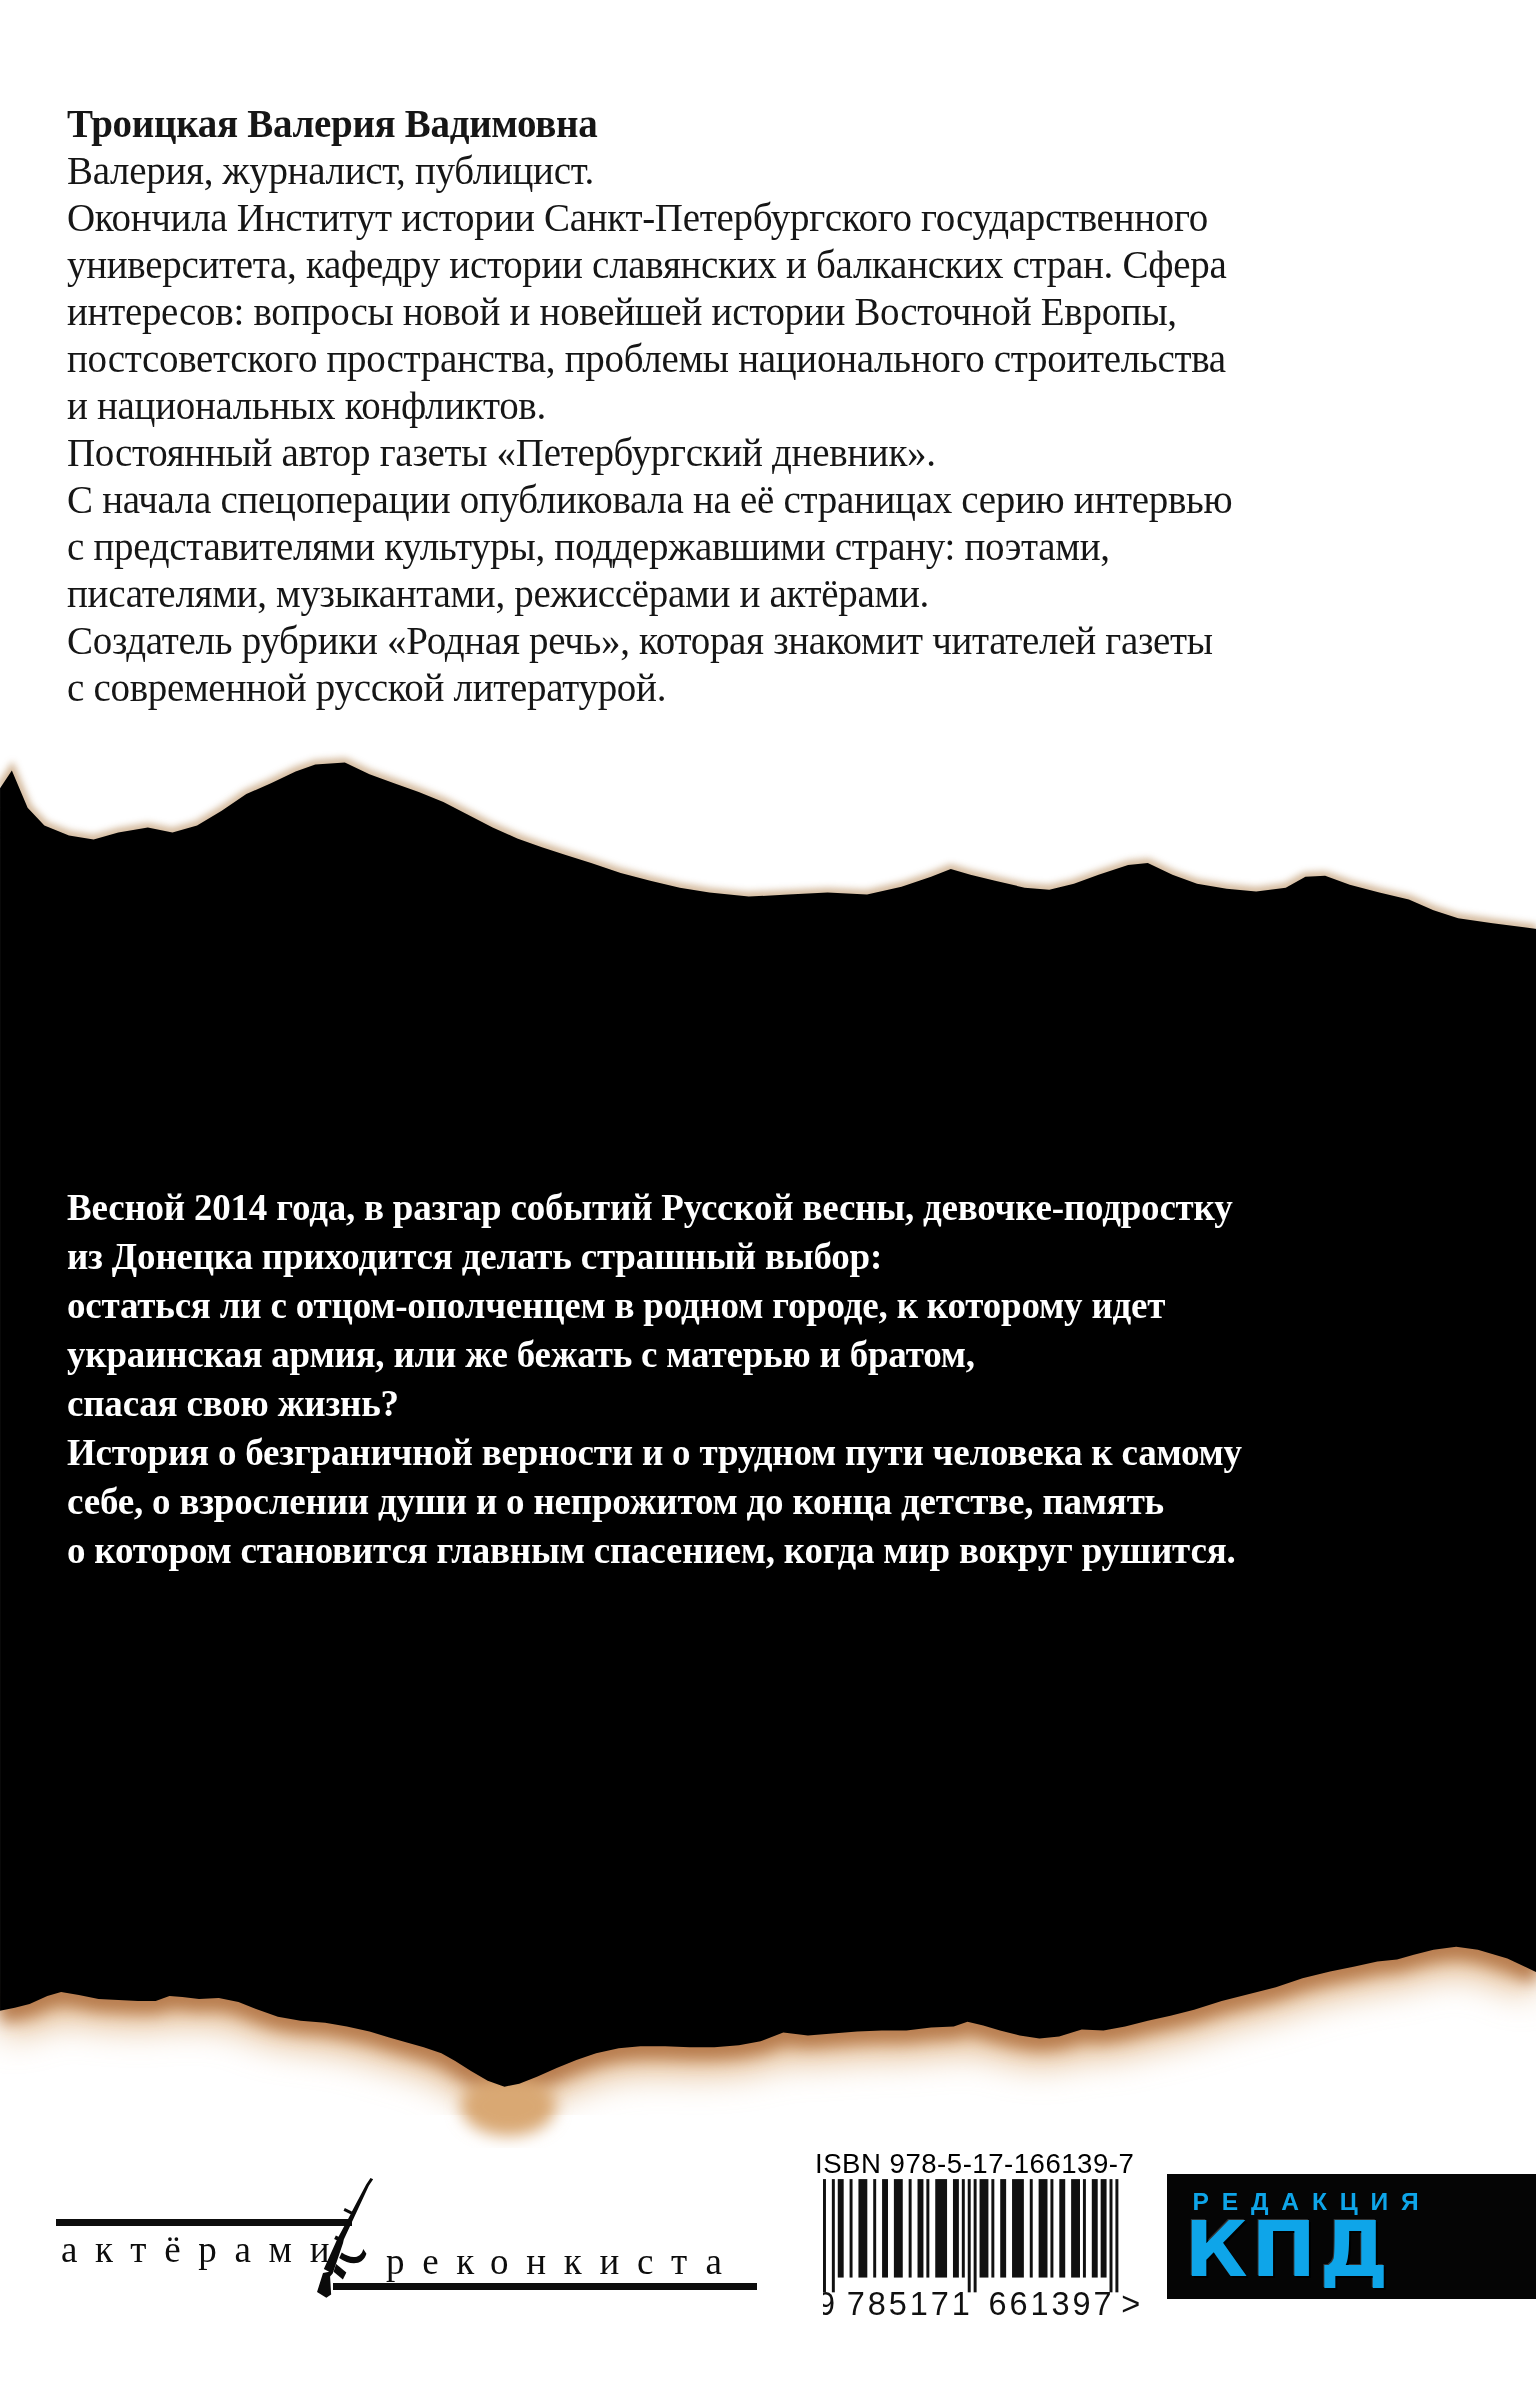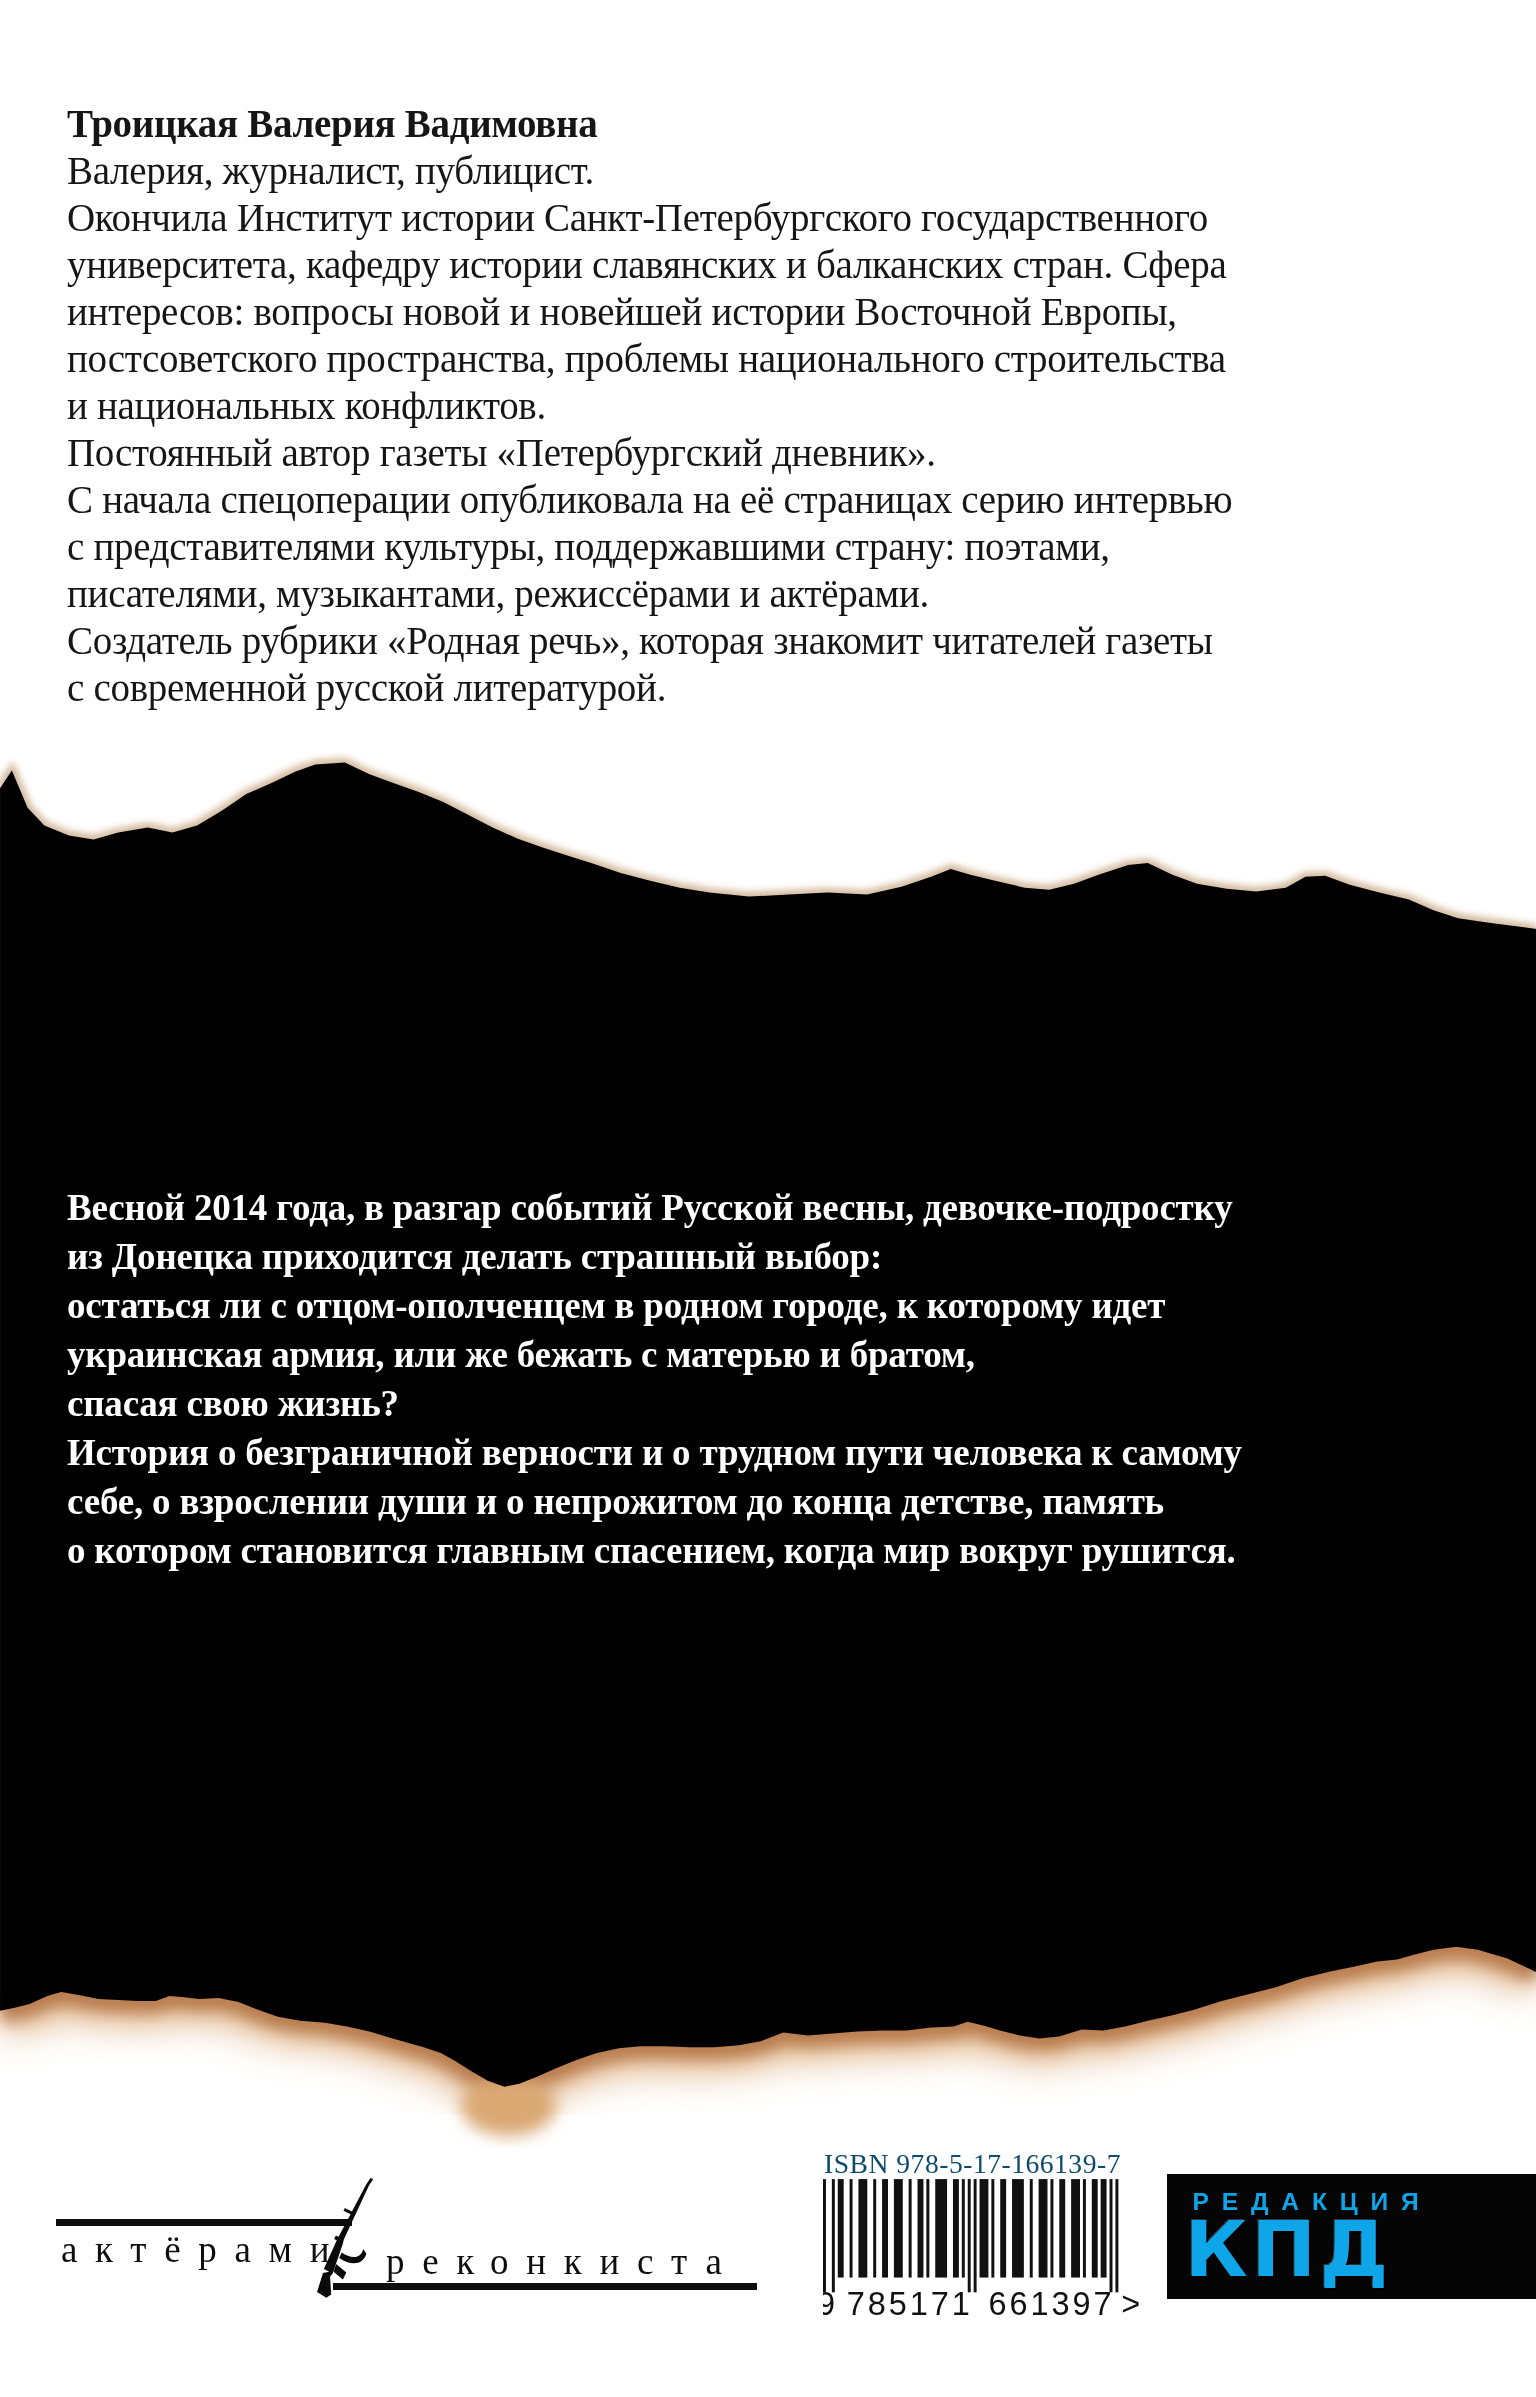--- a/index.html
+++ b/index.html
@@ -25,21 +25,21 @@
   .rule-bottom{left:333px;top:2283px;width:424px;height:6.9px;}
   .series-word{
     position:absolute;z-index:3;color:#0d0d0d;font-size:37px;letter-spacing:17.7px;
     font-family:"Liberation Serif","DejaVu Serif",serif;white-space:nowrap;
   }
   .word-russkaya{left:61px;top:2228px;}
   .word-rekonkista{left:386px;top:2240px;}
   .rifle-svg{position:absolute;left:313px;top:2173px;z-index:4;}
   .isbn-label{
     position:absolute;left:815px;top:2148px;width:315px;z-index:3;text-align:center;
-    font-family:Liberation Serif, serif;font-size:27.6px;color:#0c4a6e;
+    font-family:Liberation Sans, sans-serif;font-size:27.6px;color:#000000;
     letter-spacing:0.5px;white-space:nowrap;
   }
   .barcode-svg{position:absolute;left:823px;top:2179px;z-index:3;}
   .barcode-digits{font-family:"Liberation Sans","DejaVu Sans",sans-serif;font-size:33px;fill:#111;}
   .kpd-box{
     position:absolute;left:1167px;top:2174px;width:369px;height:125px;z-index:3;
     background:#050505;color:#0ea5e9;overflow:hidden;
   }
   .kpd-top{
     font-family:"Liberation Sans","DejaVu Sans",sans-serif;font-size:24.6px;font-weight:bold;

